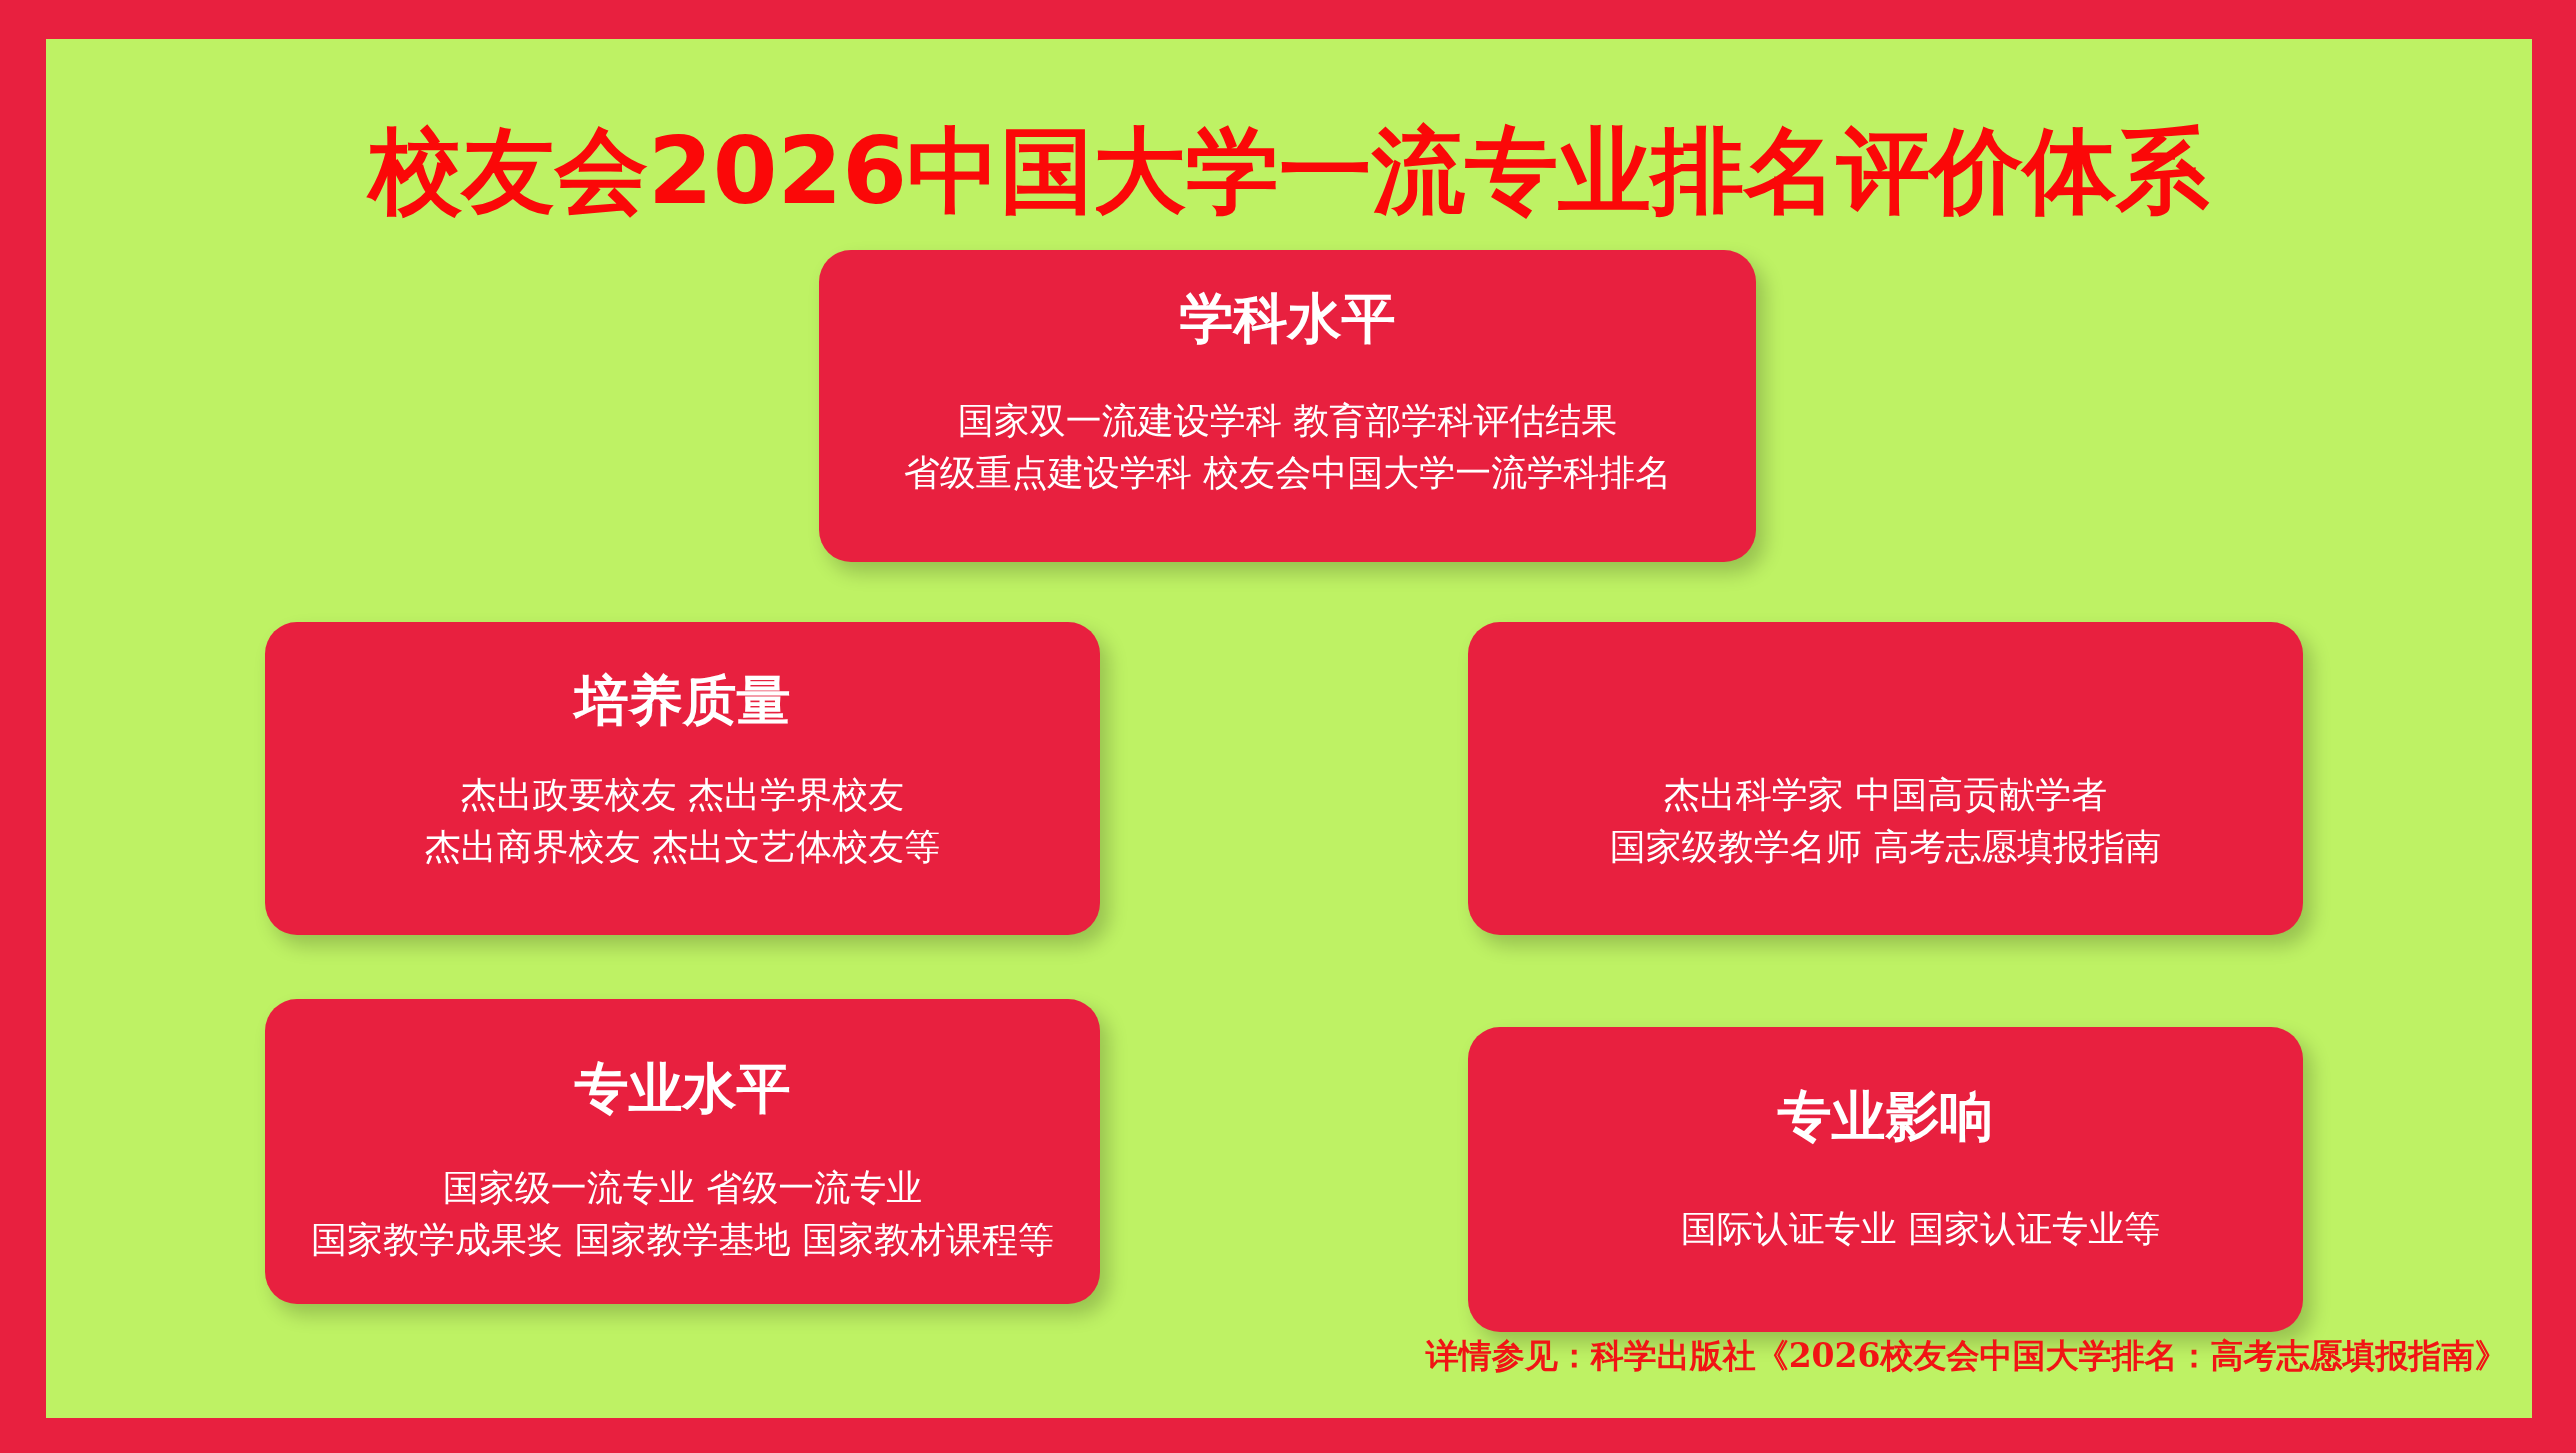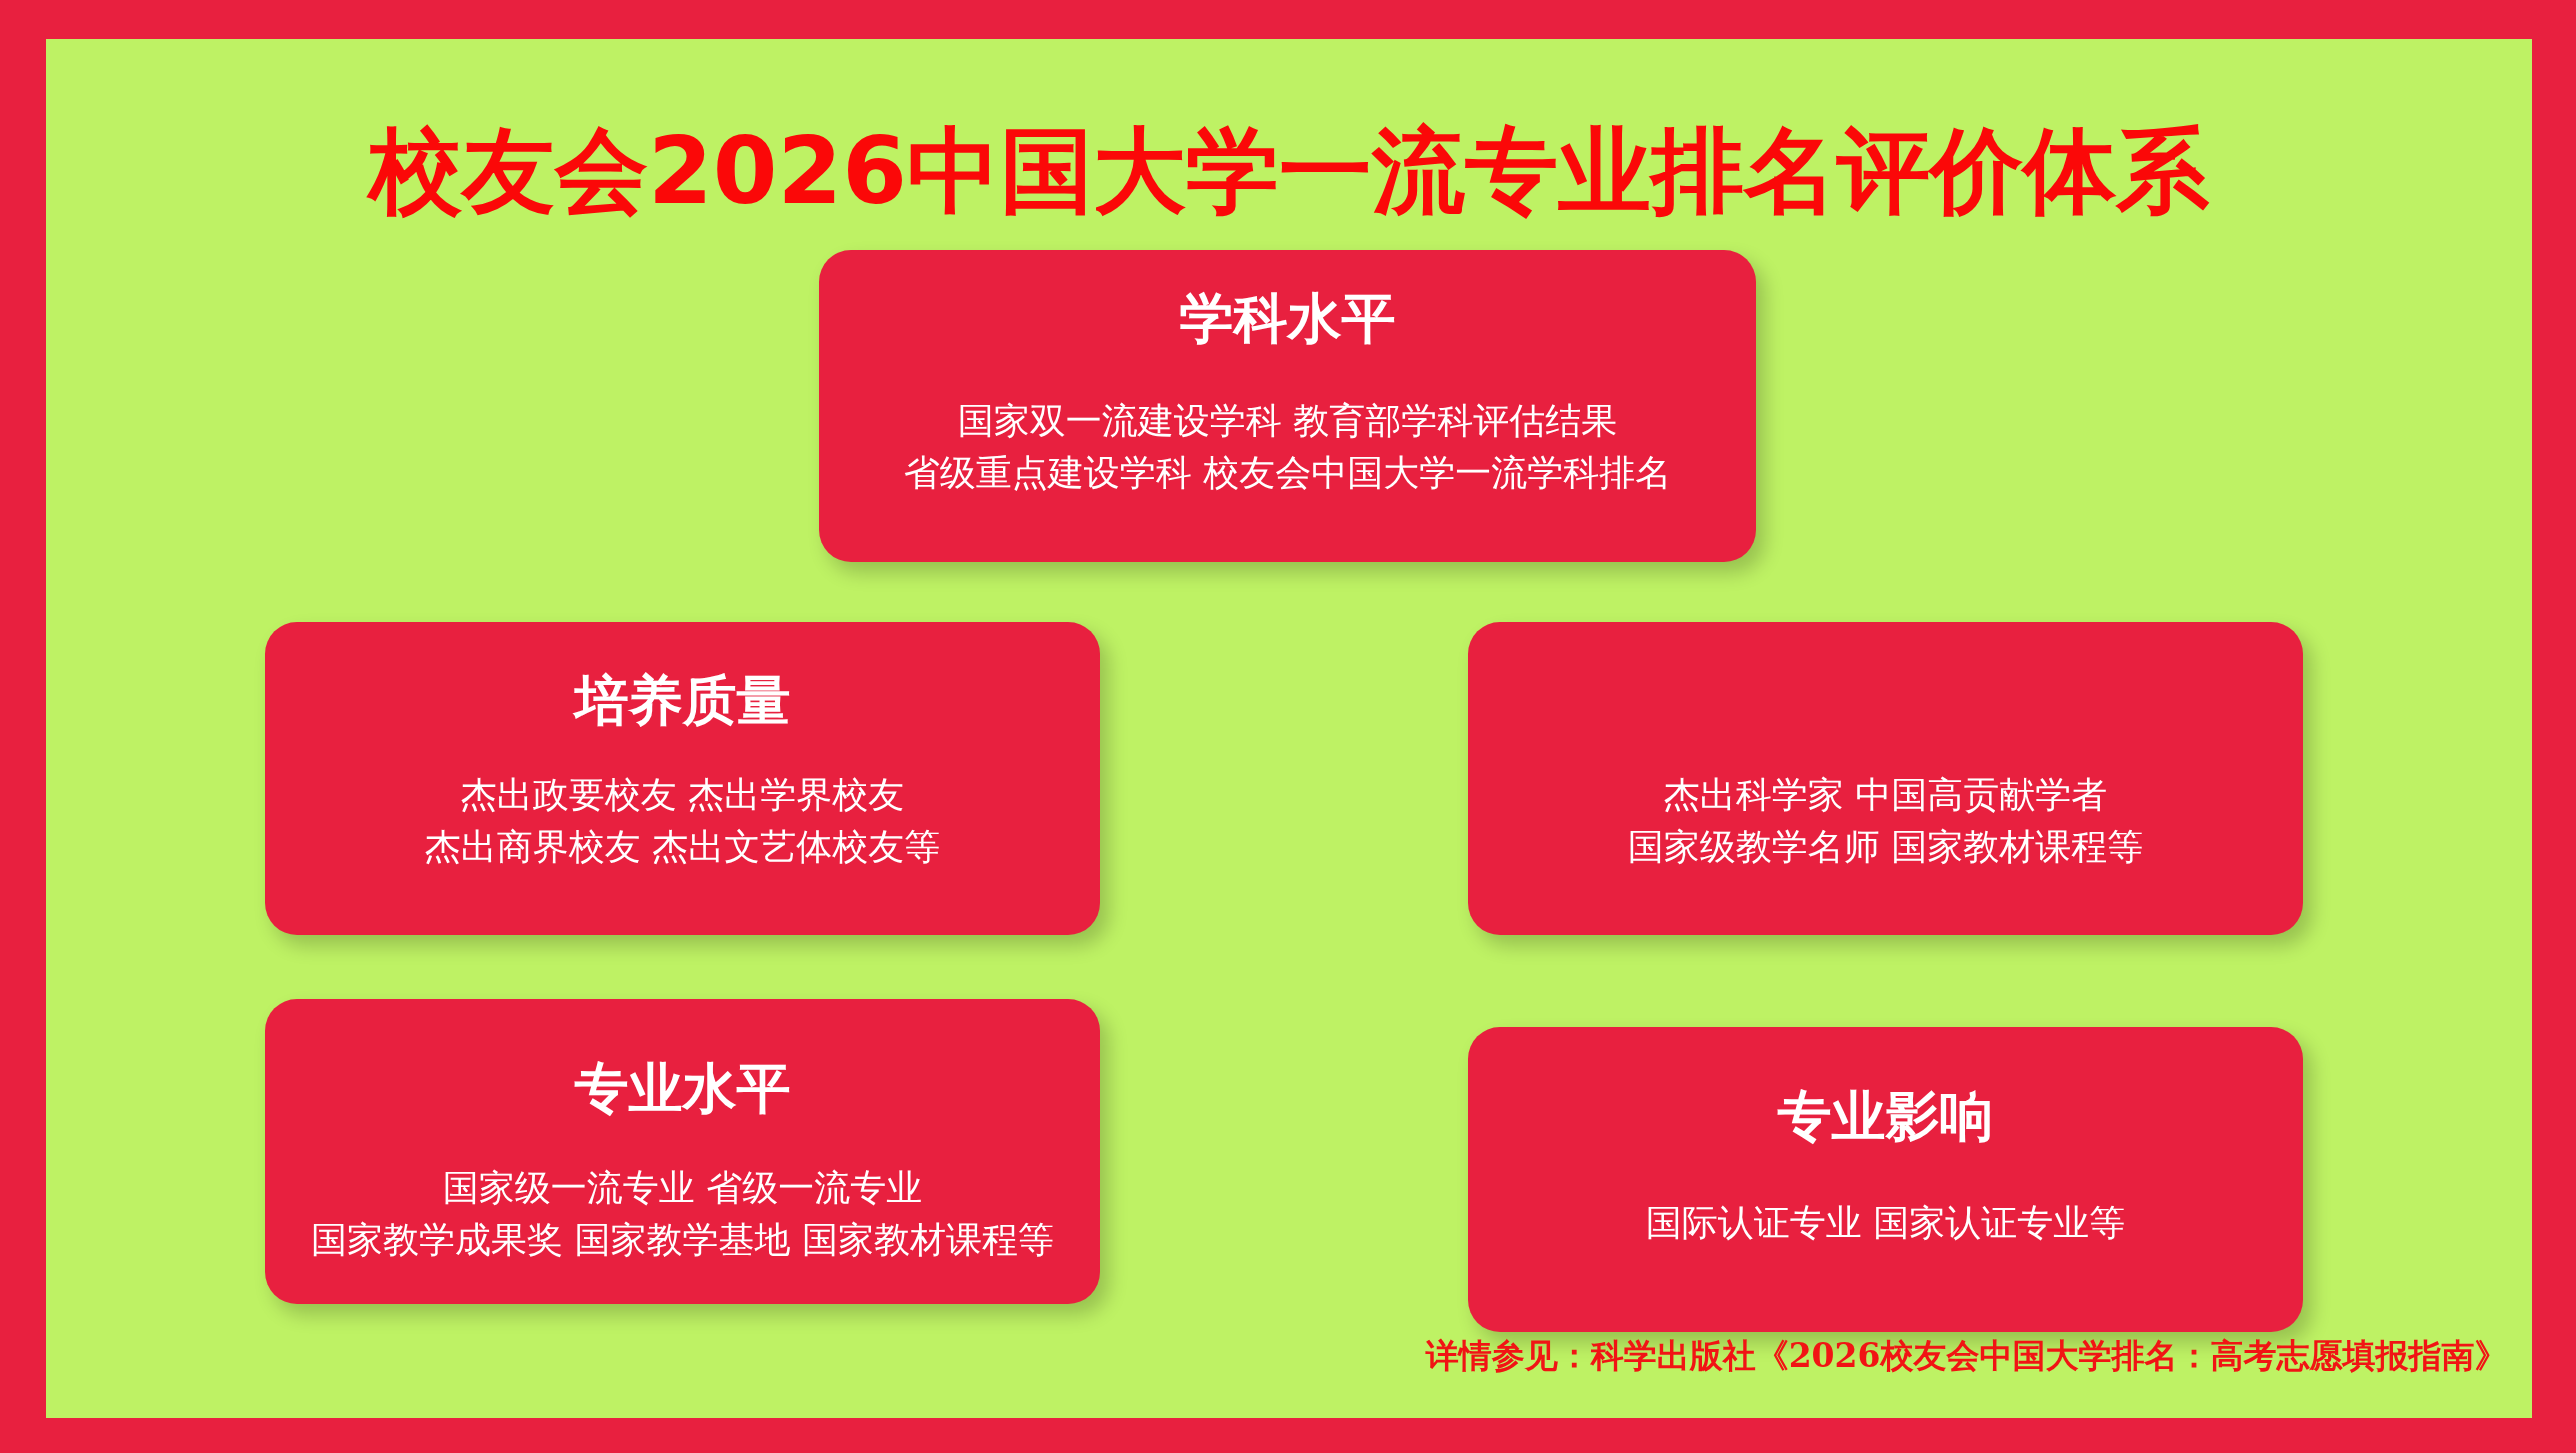--- a/index.html
+++ b/index.html
@@ -120,21 +120,21 @@
   #card-major-level .card-lines { top: 163px; }
 
   
   #card-major-impact {
     left: 1422px;
     top: 988px;
     width: 835px;
     height: 305px;
   }
   #card-major-impact .card-title { top: 60px; }
-  #card-major-impact .card-lines { top: 170px; }
+  #card-major-impact .card-lines { top: 176px; margin-left: 35px; }
 
   
   #footnote {
     position: absolute;
     right: 24.5px;
     top: 1295px;
     color: #F11414;
     font-size: 33px;
     font-weight: bold;
     white-space: nowrap;
@@ -161,21 +161,21 @@
       <div class="card-title">培养质量</div>
       <div class="card-lines">
         <div class="card-line">杰出政要校友  杰出学界校友</div>
         <div class="card-line">杰出商界校友  杰出文艺体校友等</div>
       </div>
     </div>
 
     <div class="card" id="card-faculty">
       <div class="card-lines">
         <div class="card-line">杰出科学家  中国高贡献学者</div>
-        <div class="card-line">国家级教学名师  国家教材课程等</div>
+        <div class="card-line">国家级教学名师  高考志愿填报指南</div>
       </div>
     </div>
 
     <div class="card" id="card-major-level">
       <div class="card-title">专业水平</div>
       <div class="card-lines">
         <div class="card-line">国家级一流专业  省级一流专业</div>
         <div class="card-line">国家教学成果奖  国家教学基地 国家教材课程等</div>
       </div>
     </div>

